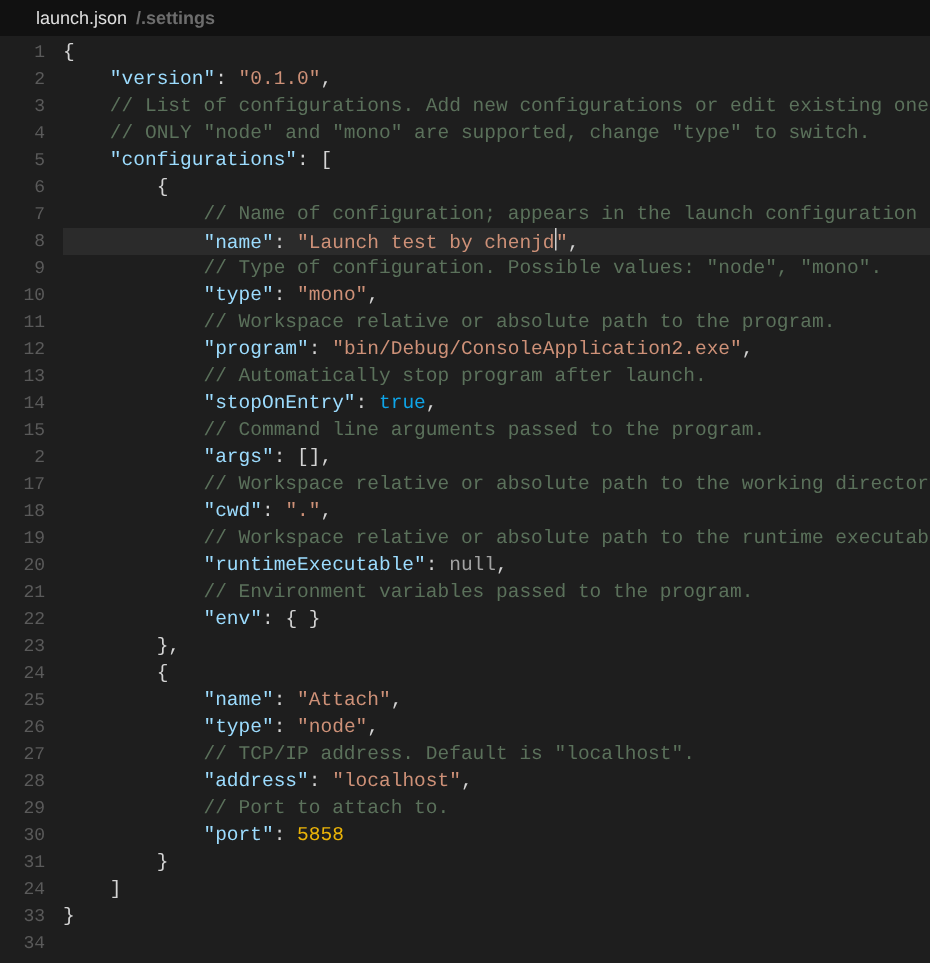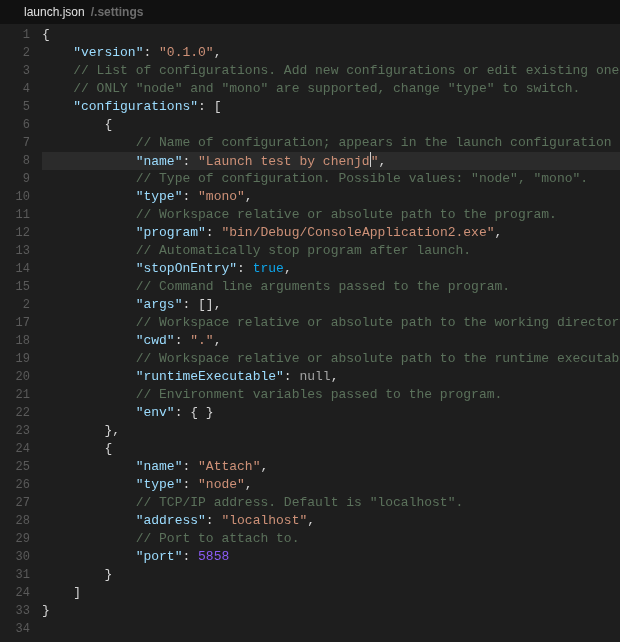--- a/index.html
+++ b/index.html
@@ -50,21 +50,21 @@
   }
   .line { height: 18px; }
   .line-hl {
     background: rgba(60,60,60,0.45);
   }
   .tok-brace   { color: #d4d4d4; }
   .tok-punct   { color: #d4d4d4; }
   .tok-key     { color: #9cdcfe; }
   .tok-colon   { color: #d4d4d4; }
   .tok-string  { color: #ce9178; }
-  .tok-number  { color: #8b5cf6; }
+  .tok-number  { color: #eab308; }
   .tok-bool    { color: #0ea5e9; }
   .tok-null    { color: #a3a3a3; }
   .tok-comment { color: #5b715b; }
   .cursor {
     display: inline-block;
     width: 0;
     border-left: 1px solid #cfcfcf;
     height: 15px;
     vertical-align: -2px;
   }

